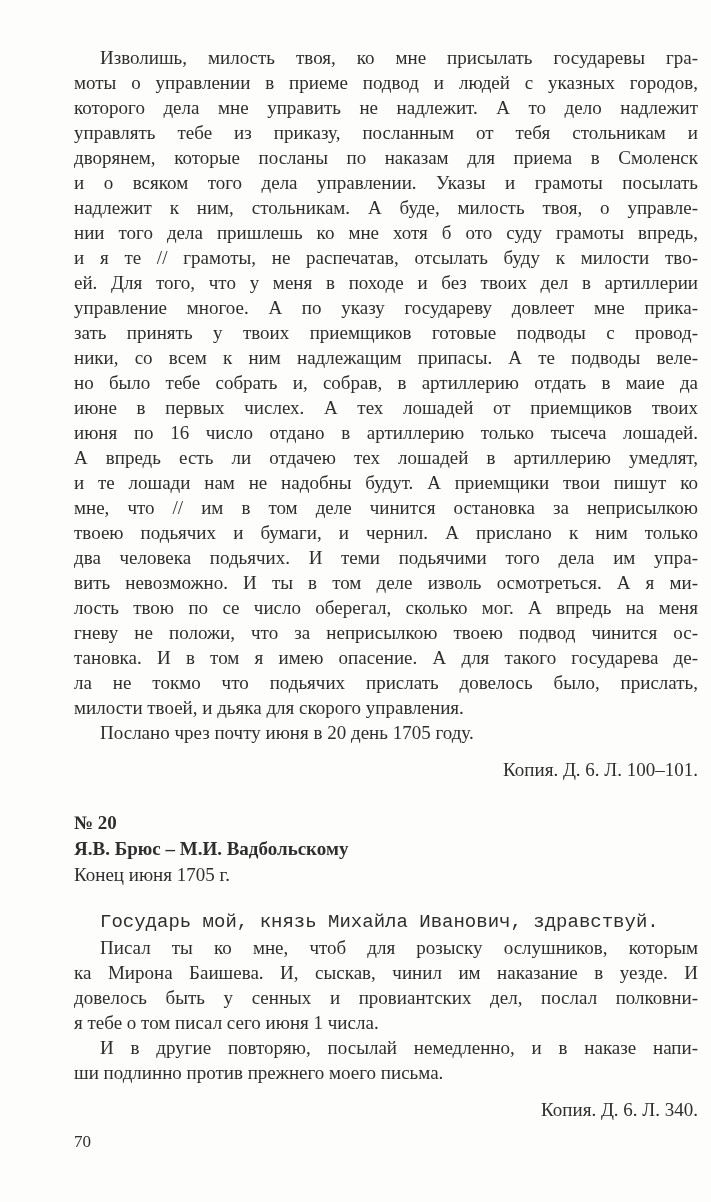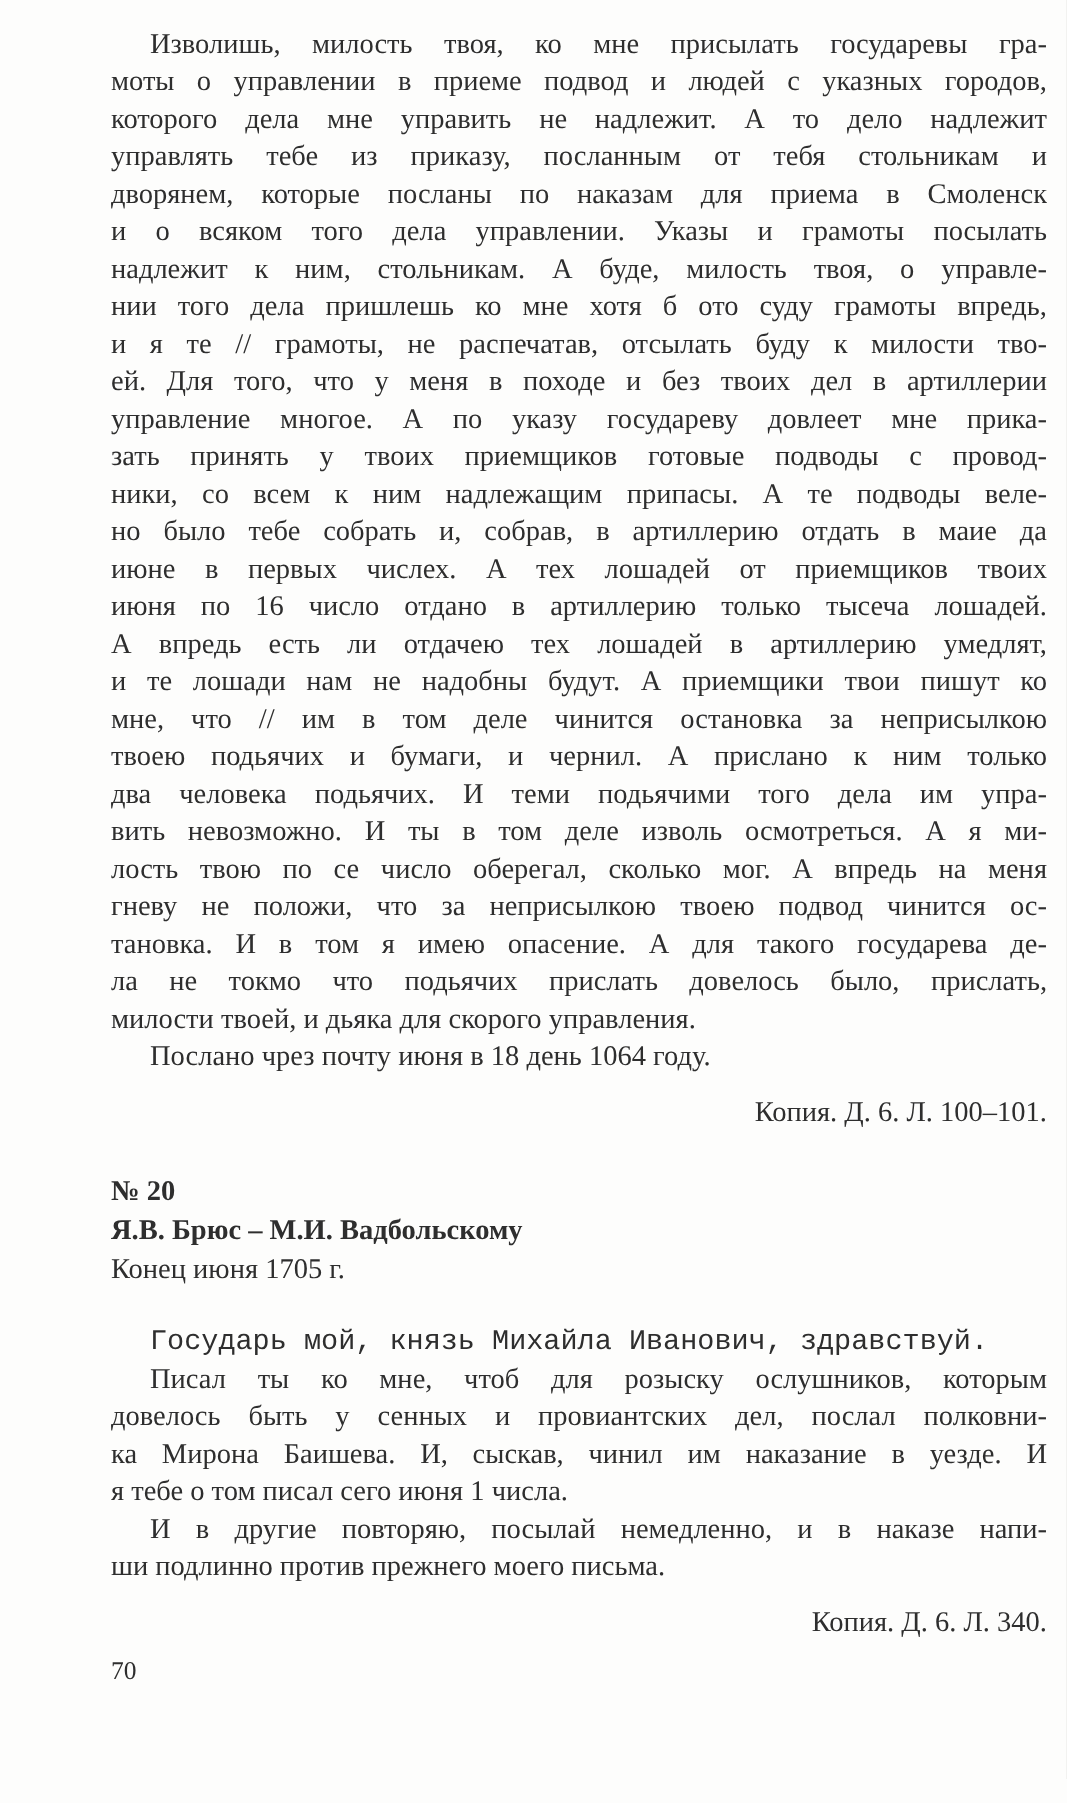--- a/index.html
+++ b/index.html
@@ -7,21 +7,21 @@
     padding: 0;
     background: #e9e9e7;
   }
   .page {
     position: relative;
     width: 711px;
     height: 1202px;
     margin: 0 auto;
     background: #fdfdfc;
     box-sizing: border-box;
-    padding: 17px 13px 0 74px;
+    padding: 45px 13px 0 74px;
     font-family: "Liberation Serif", "DejaVu Serif", serif;
     font-size: 19px;
     line-height: 25px;
     color: #2e2e2e;
     overflow: hidden;
   }
   .para { margin: 0; }
   
   .tline {
     text-align: justify;
@@ -81,37 +81,37 @@
         <div class="tline">мне, что // им в том деле чинится остановка за неприсылкою</div>
         <div class="tline">твоею подьячих и бумаги, и чернил. А прислано к ним только</div>
         <div class="tline">два человека подьячих. И теми подьячими того дела им упра-</div>
         <div class="tline">вить невозможно. И ты в том деле изволь осмотреться. А я ми-</div>
         <div class="tline">лость твою по се число оберегал, сколько мог. А впредь на меня</div>
         <div class="tline">гневу не положи, что за неприсылкою твоею подвод чинится ос-</div>
         <div class="tline">тановка. И в том я имею опасение. А для такого государева де-</div>
         <div class="tline">ла не токмо что подьячих прислать довелось было, прислать,</div>
         <div class="tline last">милости твоей, и дьяка для скорого управления.</div>
       </div>
-    <div class="single-line">Послано чрез почту июня в 18 день 1064 году.</div>
+    <div class="single-line">Послано чрез почту июня в 20 день 1705 году.</div>
     <div class="source-line">Копия. Д. 6. Л. 100–101.</div>
   </section>
 
   <section>
     <header class="doc-header">
       <div class="bold">№ 20</div>
       <div class="bold">Я.В. Брюс – М.И. Вадбольскому</div>
       <div>Конец июня 1705 г.</div>
     </header>
 
     <div class="single-line salutation">Государь мой, князь Михайла Иванович, здравствуй.</div>
 
     <div class="para indent-first">
         <div class="tline">Писал ты ко мне, чтоб для розыску ослушников, которым</div>
+        <div class="tline">ка Мирона Баишева. И, сыскав, чинил им наказание в уезде. И</div>
         <div class="tline">довелось быть у сенных и провиантских дел, послал полковни-</div>
-        <div class="tline">ка Мирона Баишева. И, сыскав, чинил им наказание в уезде. И</div>
         <div class="tline last">я тебе о том писал сего июня 1 числа.</div>
       </div>
 
     <div class="para indent-first">
         <div class="tline">И в другие повторяю, посылай немедленно, и в наказе напи-</div>
         <div class="tline last">ши подлинно против прежнего моего письма.</div>
       </div>
 
     <div class="source-line">Копия. Д. 6. Л. 340.</div>
   </section>

